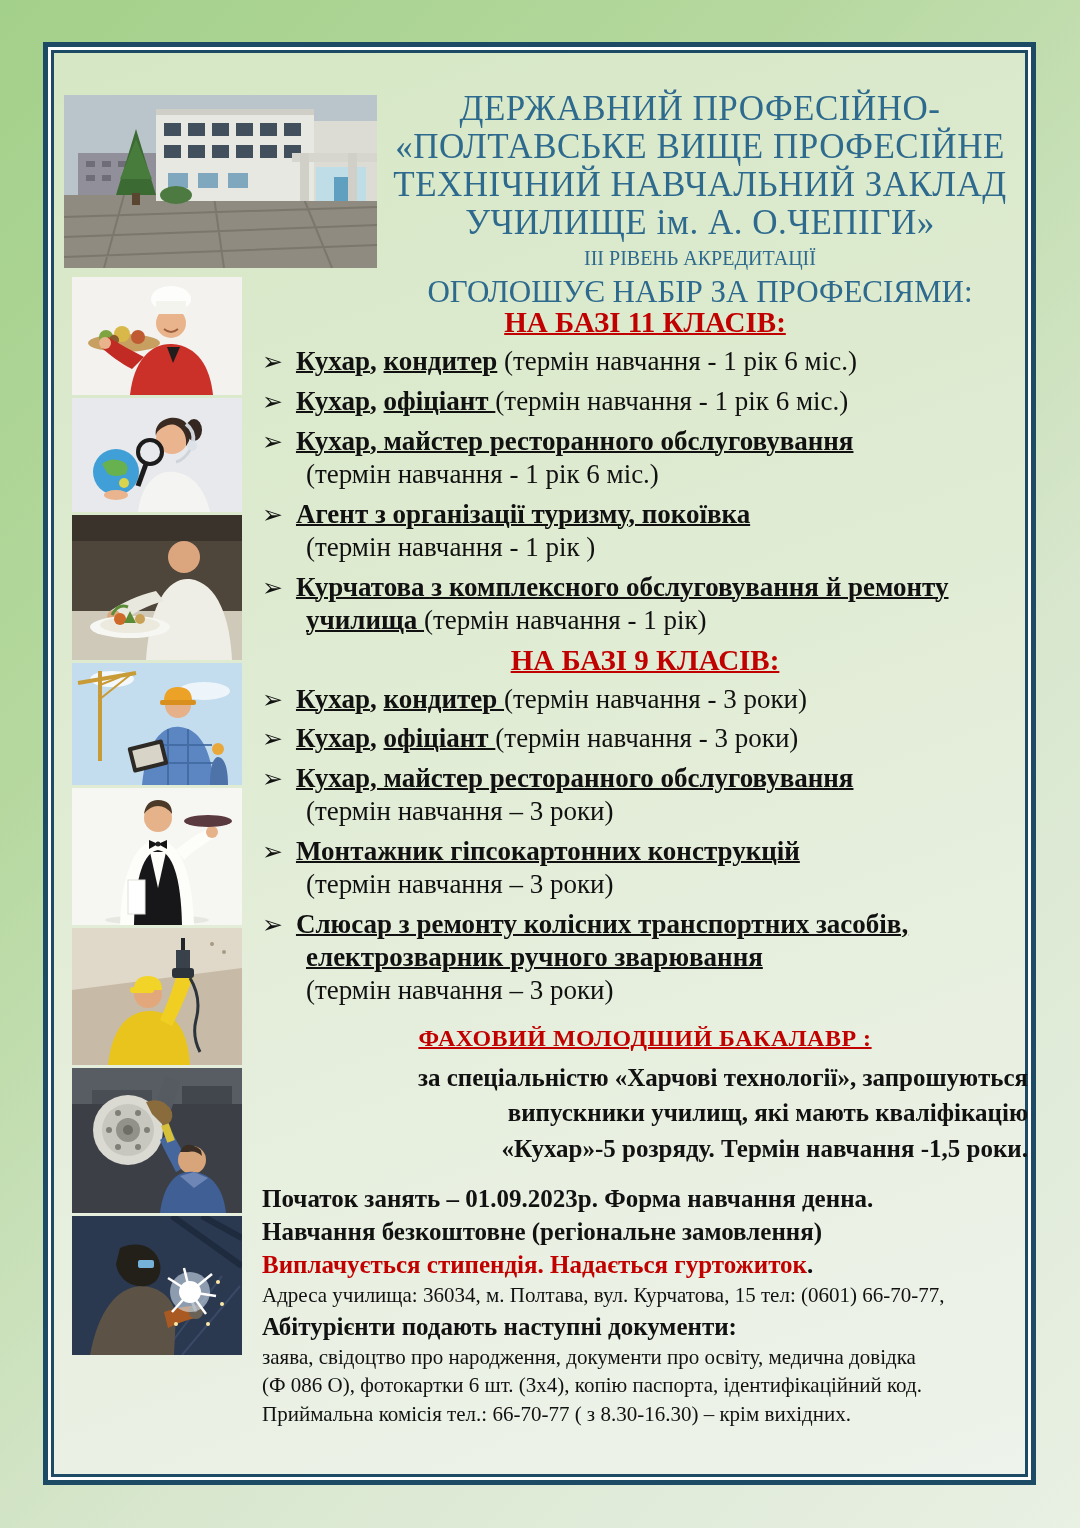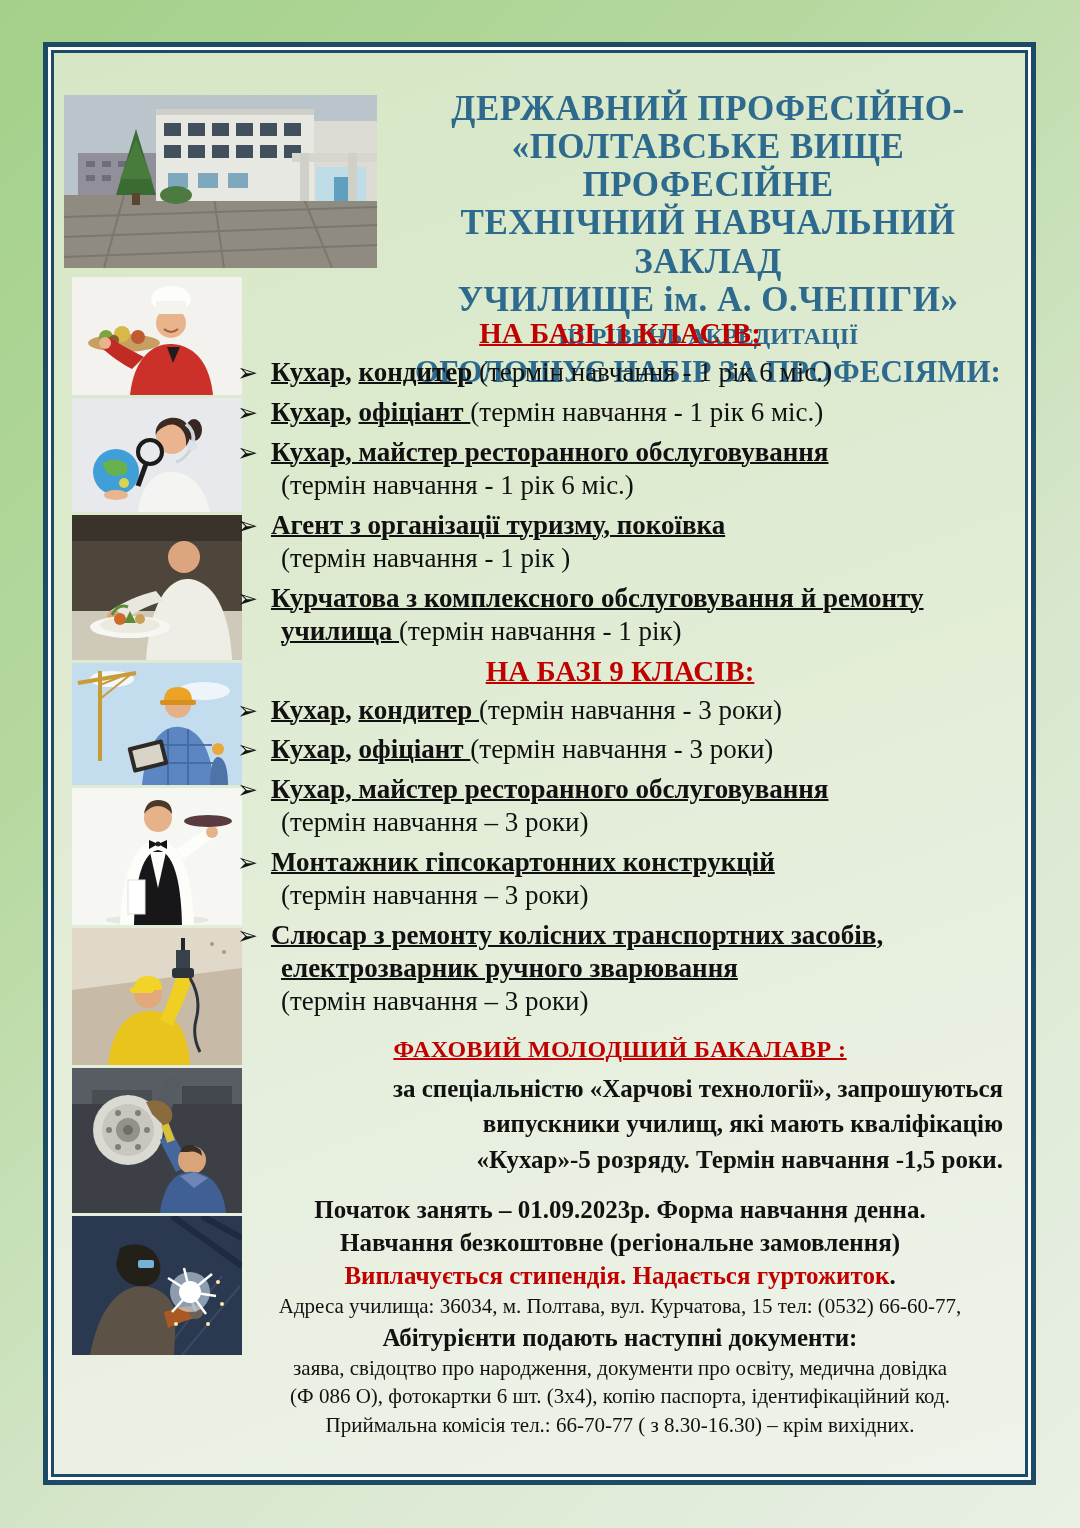--- a/index.html
+++ b/index.html
@@ -20,43 +20,43 @@
   .ph-building{left:64px;top:95px;width:313px;height:173px;}
   .ph-chef{left:72px;top:277px;width:170px;height:118px;}
   .ph-tourism{left:72px;top:398px;width:170px;height:114px;}
   .ph-plating{left:72px;top:515px;width:170px;height:145px;}
   .ph-builder{left:72px;top:663px;width:170px;height:122px;}
   .ph-waiter{left:72px;top:788px;width:170px;height:137px;}
   .ph-drywall{left:72px;top:928px;width:170px;height:137px;}
   .ph-mechanic{left:72px;top:1068px;width:170px;height:145px;}
   .ph-welder{left:72px;top:1216px;width:170px;height:139px;}
 
-  .title-block{position:absolute;left:388px;top:90px;width:640px;text-align:center;
-    color:#2e6a8e;font-weight:bold;}
+  .title-block{position:absolute;left:380px;top:90px;width:640px;text-align:center;
+    color:#2e6a8e;font-weight:normal;}
   .title{font-size:35px;line-height:1.09;letter-spacing:.5px;}
-  .accred{font-size:24px;line-height:1.15;margin-top:4px;}
+  .accred{font-size:20px;line-height:1.15;margin-top:4px;}
   .announce{font-size:31px;line-height:1.15;margin-top:4px;text-align:center;}
 
-  .content{position:absolute;left:237px;top:306px;width:766px;margin-top:11px;}
+  .content{position:absolute;left:262px;top:306px;width:766px;}
   .red-head{color:#c10000;font-size:29px;font-weight:bold;text-align:center;
     text-decoration:underline;text-decoration-thickness:2px;margin:0 0 6px 0;}
   .sec9-head{margin-top:4px;}
   .plist{list-style:none;margin:0;padding:0;}
   .plist li{font-size:27px;line-height:1.22;margin:0 0 7px 0;padding-left:44px;text-indent:-44px;}
   .bullet{font-family:"DejaVu Sans",sans-serif;font-size:25px;margin-right:13px;color:#121212;}
   .seg-bu{font-weight:bold;text-decoration:underline;text-decoration-thickness:2px;}
   .seg-b{font-weight:bold;}
   .seg-r{font-weight:normal;}
   .seg-rb{font-weight:bold;color:#c10000;}
 
   .bachelor{margin-top:18px;text-align:center;}
   .bachelor .red-head{font-size:24px;margin-bottom:8px;letter-spacing:.5px;}
   .bach-line{font-size:25px;font-weight:bold;line-height:1.42;text-align:right;}
 
-  .info{margin-top:16px;text-align:center;}
+  .info{margin-top:16px;text-align:left;}
   .b-line{font-size:25px;font-weight:bold;line-height:1.32;}
   .stipend{font-size:25px;line-height:1.32;}
   .addr{font-size:21px;line-height:1.34;}
   .docs-head{font-size:25px;font-weight:bold;line-height:1.35;}
   a{color:#1a0dcc;text-decoration:underline;}
 </style>
 </head>
 <body>
 
 <div class="poster">
@@ -336,21 +336,21 @@
           <div class="bach-line">за спеціальністю «Харчові технології», запрошуються</div>
           <div class="bach-line">випускники училищ, які мають кваліфікацію</div>
           <div class="bach-line">«Кухар»-5 розряду. Термін навчання -1,5 роки.</div>
         </div>
     </section>
 
     <section class="info">
       <div class="b-line">Початок занять – 01.09.2023р. Форма навчання денна.</div>
       <div class="b-line">Навчання безкоштовне (регіональне замовлення)</div>
       <div class="stipend"><span class="seg-rb">Виплачується стипендія. Надається гуртожиток</span><span class="seg-b">.</span></div>
-      <div class="addr">Адреса училища: 36034, м. Полтава,  вул. Курчатова, 15 тел: (0532) 66-60-77,</div>
+      <div class="addr">Адреса училища: 36034, м. Полтава,  вул. Курчатова, 15 тел: (0601) 66-70-77,</div>
       <div class="docs-head">Абітурієнти подають наступні документи:</div>
       <div>
           <div class="addr">заява, свідоцтво про народження, документи про освіту, медична довідка</div>
           <div class="addr">(Ф 086 О), фотокартки 6 шт. (3х4), копію паспорта, ідентифікаційний код.</div>
           <div class="addr">Приймальна комісія тел.: 66-70-77 ( з 8.30-16.30) – крім вихідних.</div>
         </div>
     </section>
   </main>
 </div>
 

